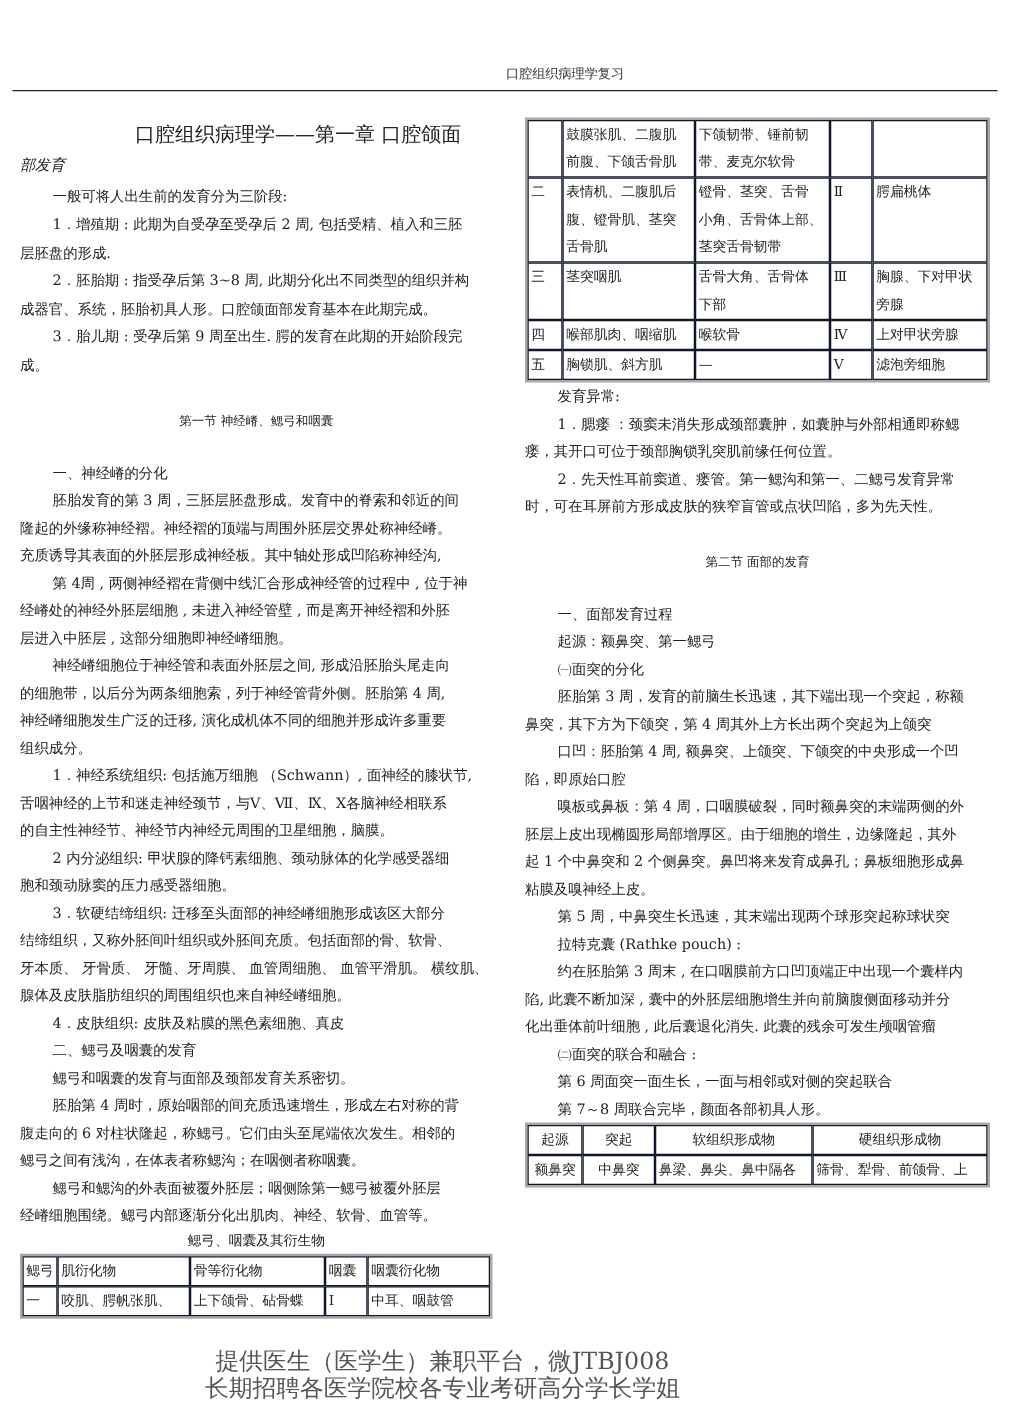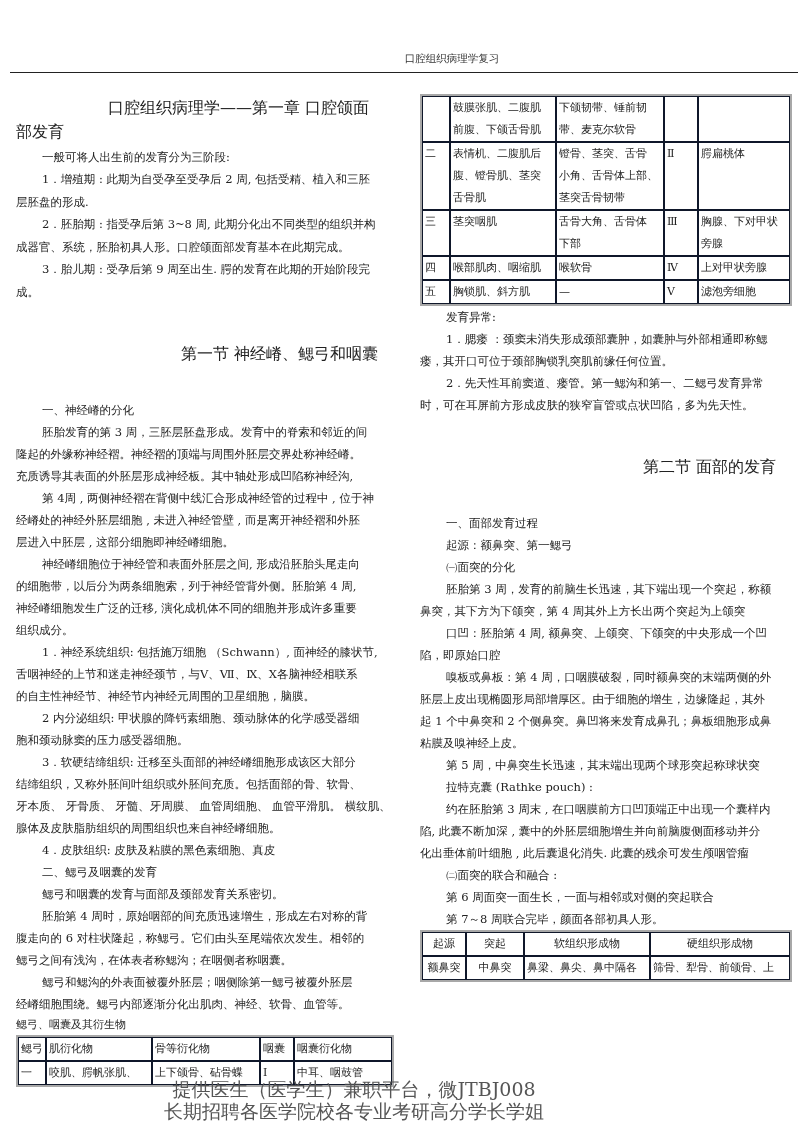--- a/index.html
+++ b/index.html
@@ -18,22 +18,22 @@
   }
   .col { position: absolute; font-size: 11.5px; line-height: 22px; }
   .col-left { left: 16px; top: 96px; width: 378px; }
   .col-right { left: 420px; top: 96px; width: 372px; }
   p { margin: 0; }
   .ind { text-indent: 26px; }
   .title {
     font-size: 16px; line-height: 24px; margin: 0;
     text-indent: 92px;
   }
-  .section-head { text-align: right; font-size: 16px; margin: 16px; }
-  .tcap { font-size: 11px; line-height: 20px; }
+  .section-head { text-align: center; font-size: 10px; margin: 0; }
+  .tcap { text-align: center; font-size: 11px; line-height: 20px; }
   table.doc {
     border-collapse: separate; border-spacing: 0;
     border: 2px solid #a8a8a8; width: 100%; font-size: 11px;
   }
   table.doc td {
     border: 1px solid #0f172a; padding: 0 2px; vertical-align: top; line-height: 22px;
   }
   table.doc.center td { text-align: center; }
   .footer {
     position: absolute; left: 0; width: 708px; text-align: center;
@@ -41,21 +41,21 @@
   }
 </style>
 </head>
 <body>
 
 <div class="running-header">口腔组织病理学复习</div>
 <div class="header-rule"></div>
 
 <div class="col col-left">
   <p class="title">口腔组织病理学——第一章    口腔颌面</p>
-  <p style="font-size:16px;line-height:24px;margin-bottom:2px;">部发育</p>
+  <p style="font-size:12px;line-height:24px;margin-bottom:2px;font-style:italic;">部发育</p>
   <p class="ind">一般可将人出生前的发育分为三阶段:</p>
   <div style="line-height:22.5px;">
     <p class="ind">1．增殖期 : 此期为自受孕至受孕后    2 周, 包括受精、植入和三胚</p>
     <p>层胚盘的形成.</p>
     <p class="ind">2．胚胎期 : 指受孕后第   3~8 周, 此期分化出不同类型的组织并构</p>
     <p>成器官、系统，胚胎初具人形。口腔颌面部发育基本在此期完成。</p>
     <p class="ind">3．胎儿期 : 受孕后第   9 周至出生. 腭的发育在此期的开始阶段完</p>
     <p>成。</p>
   </div>
   <div style="height:24px"></div>

